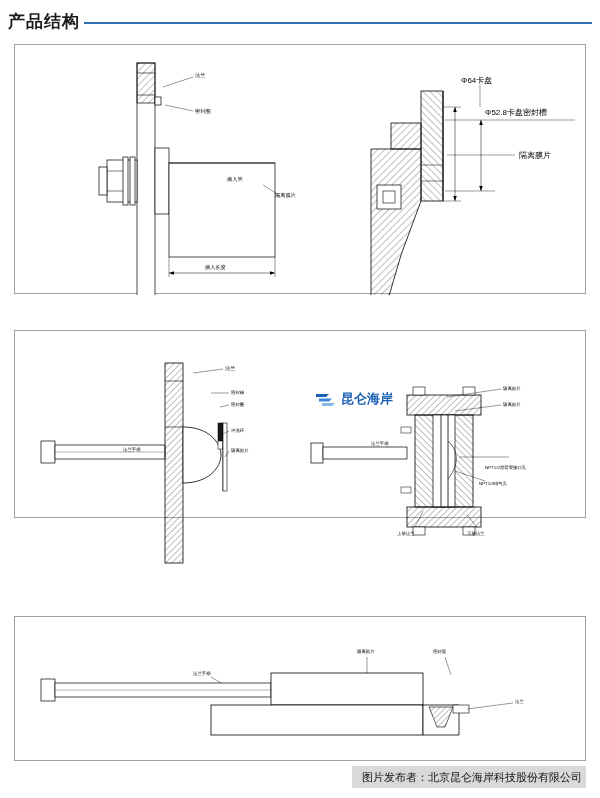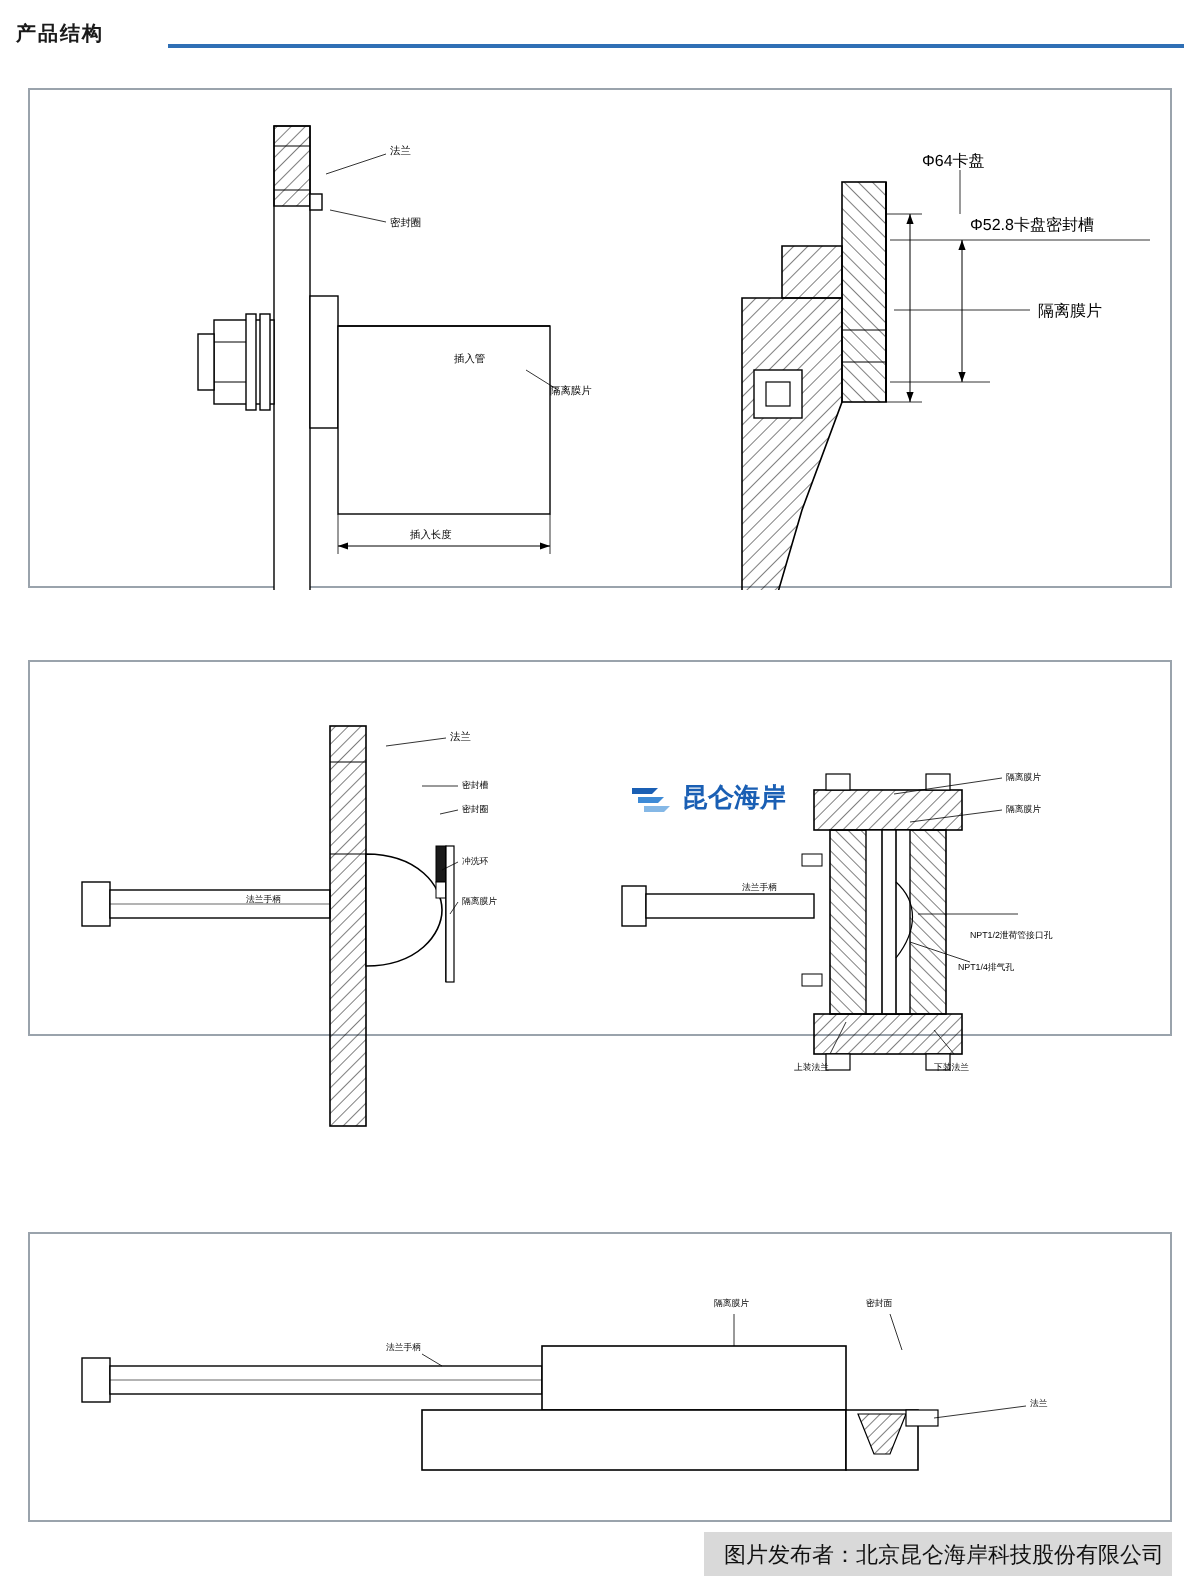--- a/index.html
+++ b/index.html
@@ -26,21 +26,21 @@
     position: absolute;
     left: 8px;
     top: 10px;
     width: 584px;
     height: 22px;
   }
   .heading-title {
     position: absolute;
     left: 0;
     top: 0;
-    font-size: 10px;
+    font-size: 17px;
     font-weight: bold;
     color: #1a1a1a;
     letter-spacing: 1px;
   }
   .heading-rule {
     position: absolute;
     left: 76px;
     right: 0;
     top: 12px;
     border-top: 2px solid #2f6fb5;

